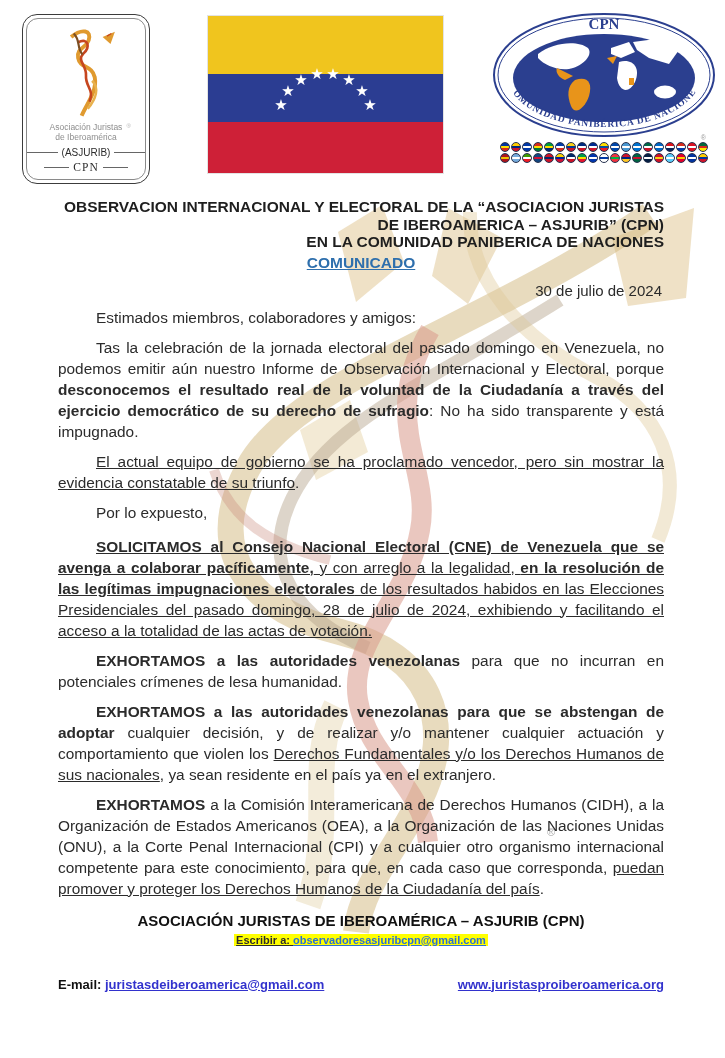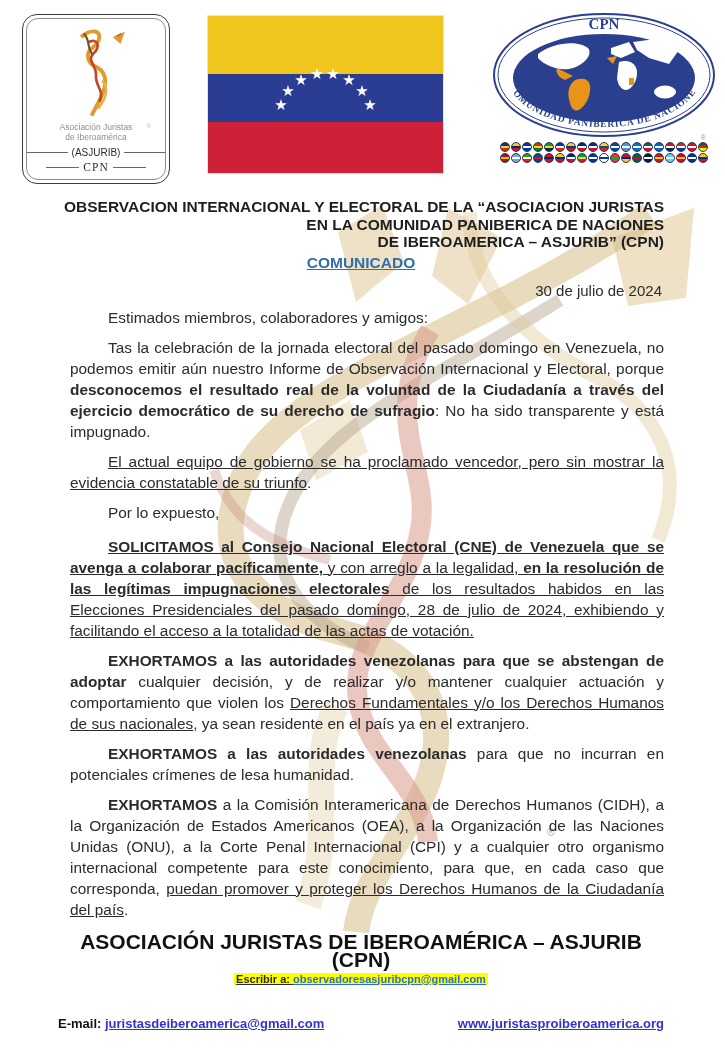--- a/index.html
+++ b/index.html
@@ -3,21 +3,21 @@
 <meta charset="utf-8">
 <style>
   html,body{margin:0;padding:0;background:#fff;}
   .page{position:relative;width:725px;height:1058px;background:#fff;overflow:hidden;
         font-family:"Liberation Sans",sans-serif;color:#2b2b2b;}
   .watermark{position:absolute;left:0;top:0;z-index:0;pointer-events:none;}
   .content{position:relative;z-index:1;}
 
   
   .logos{position:absolute;left:0;top:0;width:725px;height:192px;z-index:1;}
-  .asjurib-logo{position:absolute;left:22px;top:14px;width:148px;height:170px;
+  .asjurib-logo{position:absolute;left:22px;top:14px;width:128px;height:170px;
      border:1.5px solid #3c3c3c;border-radius:15px;background:#fff;box-sizing:border-box;}
   .asjurib-inner{position:absolute;inset:3px;border:1px solid #8a8a8a;border-radius:12px;
      display:flex;flex-direction:column;align-items:center;box-sizing:border-box;padding-top:4px;}
   .ribbon-art{flex:0 0 auto;}
   .logo-name{font-size:8.5px;line-height:10px;color:#8e8e8e;text-align:center;margin-top:1px;}
   .rule-row{display:flex;align-items:center;width:100%;margin-top:5px;}
   .rule-row .rule{flex:1;height:0;border-top:1px solid #666;}
   .rule-row .txt{padding:0 4px;font-size:10px;color:#2c2c2c;white-space:nowrap;}
   .rule-row.cpn .txt{font-family:"Liberation Serif",serif;font-size:11.5px;letter-spacing:1px;}
   .rule-row.cpn{width:72%;margin-top:3px;}
@@ -32,27 +32,27 @@
   .flags-strip{margin-top:3px;display:flex;flex-wrap:wrap;justify-content:center;width:218px;margin-left:3px;}
   .mini-flag{width:10px;height:10px;border-radius:50%;margin:0.5px;border:1px solid #27324f;box-sizing:border-box;display:inline-block;}
 
   
   .doc{position:absolute;left:58px;top:198px;width:606px;z-index:1;}
   .t-line{font-weight:700;font-size:15.5px;line-height:17.5px;text-align:right;color:#1e1e1e;}
   .t-blue{font-weight:700;font-size:15.5px;line-height:19px;text-align:center;
           color:#2e6fad;text-decoration:underline;margin-top:2px;}
   .t-big{font-size:18.5px;line-height:23px;letter-spacing:0.2px;}
   .date-line{text-align:right;font-size:15px;margin:10px 2px 7px 0;height:18px;}
-  .para{font-size:15.4px;line-height:21px;text-align:justify;text-indent:38px;margin:0 0 9px 12px;}
+  .para{font-size:15.4px;line-height:21px;text-align:justify;text-indent:38px;margin:0 0 9px 0;}
   .gap-before{margin-top:13px;text-decoration:underline;}
   .seg-b{font-weight:700;}
   .seg-u{text-decoration:underline;}
 
   
-  .org-line{margin-top:13px;text-align:center;font-weight:700;font-size:21px;line-height:18px;color:#111;}
+  .org-line{margin-top:13px;text-align:center;font-weight:700;font-size:15px;line-height:18px;color:#111;}
   .write-line{text-align:center;font-size:11px;line-height:19px;margin-top:1px;}
   .hl{background:#ffff00;font-weight:700;text-decoration:underline;padding:0 2px;}
   .link{color:#3232cd;font-weight:700;text-decoration:underline;cursor:pointer;}
   .link-lt{color:#2a6fd4;}
   .contact-block{margin-top:26px;font-size:13px;line-height:17.5px;font-weight:700;color:#111;}
   .contact-row{display:flex;justify-content:space-between;}
 </style>
 </head>
 <body>
 
@@ -183,34 +183,34 @@
           <span class="mini-flag" style="background: linear-gradient(rgb(0, 51, 160) 0px, rgb(0, 51, 160) 33%, rgb(255, 255, 255) 33%, rgb(255, 255, 255) 66%, rgb(0, 51, 160) 66%, rgb(0, 51, 160) 100%);"></span>
           <span class="mini-flag" style="background: linear-gradient(rgb(255, 204, 0) 0px, rgb(255, 204, 0) 33%, rgb(0, 51, 160) 33%, rgb(0, 51, 160) 66%, rgb(207, 20, 43) 66%, rgb(207, 20, 43) 100%);"></span>
         </div>
     </div>
   </div>
 
   <div class="doc content">
 
     <div class="title-block">
       <div class="t-line">OBSERVACION INTERNACIONAL Y ELECTORAL DE LA “ASOCIACION JURISTAS</div>
+      <div class="t-line">DE IBEROAMERICA – ASJURIB” (CPN)</div>
       <div class="t-line">EN LA COMUNIDAD PANIBERICA DE NACIONES</div>
-      <div class="t-line">DE IBEROAMERICA – ASJURIB” (CPN)</div>
       <div class="t-blue">COMUNICADO</div>
     </div>
 
     <div class="date-line">30 de julio de 2024</div>
 
     <p class="para">Estimados miembros, colaboradores y amigos:</p>
     <p class="para"><span>Tas la celebración de la jornada electoral del pasado domingo en Venezuela, no podemos emitir aún nuestro Informe de Observación Internacional y Electoral, porque </span><span class="seg-b">desconocemos el resultado real de la voluntad de la Ciudadanía a través del ejercicio democrático de su derecho de sufragio</span><span>: No ha sido transparente y está impugnado.</span></p>
     <p class="para"><span class="seg-u">El actual equipo de gobierno se ha proclamado vencedor, pero sin mostrar la evidencia constatable de su triunfo</span><span>.</span></p>
     <p class="para"><span>Por lo expuesto,</span></p>
     <p class="para gap-before"><span class="seg-b">SOLICITAMOS al Consejo Nacional Electoral (CNE) de Venezuela que se avenga a colaborar pacíficamente,</span><span> y con arreglo a la legalidad, </span><span class="seg-b">en la resolución de las legítimas impugnaciones electorales</span><span> de los resultados habidos en las Elecciones Presidenciales del pasado domingo, 28 de julio de 2024, exhibiendo y facilitando el acceso a la totalidad de las actas de votación.</span></p>
+    <p class="para"><span class="seg-b">EXHORTAMOS a las autoridades venezolanas</span><span> para que no incurran en potenciales crímenes de lesa humanidad.</span></p>
     <p class="para"><span class="seg-b">EXHORTAMOS a las autoridades venezolanas para que se abstengan de adoptar</span><span> cualquier decisión, y de realizar y/o mantener cualquier actuación y comportamiento que violen los </span><span class="seg-u">Derechos Fundamentales y/o los Derechos Humanos de sus nacionales</span><span>, ya sean residente en el país ya en el extranjero.</span></p>
-    <p class="para"><span class="seg-b">EXHORTAMOS a las autoridades venezolanas</span><span> para que no incurran en potenciales crímenes de lesa humanidad.</span></p>
     <p class="para"><span class="seg-b">EXHORTAMOS</span><span> a la Comisión Interamericana de Derechos Humanos (CIDH), a la Organización de Estados Americanos (OEA), a la Organización de las Naciones Unidas (ONU), a la Corte Penal Internacional (CPI) y a cualquier otro organismo internacional competente para este conocimiento, para que, en cada caso que corresponda, </span><span class="seg-u">puedan promover y proteger los Derechos Humanos de la Ciudadanía del país</span><span>.</span></p>
 
     <div class="org-line">ASOCIACIÓN JURISTAS DE IBEROAMÉRICA – ASJURIB (CPN)</div>
     <div class="write-line">
       <span class="hl"><span>Escribir a:</span>
         <a class="link link-lt">observadoresasjuribcpn@gmail.com</a></span>
     </div>
 
     <div class="contact-block">
       <div class="contact-row">

